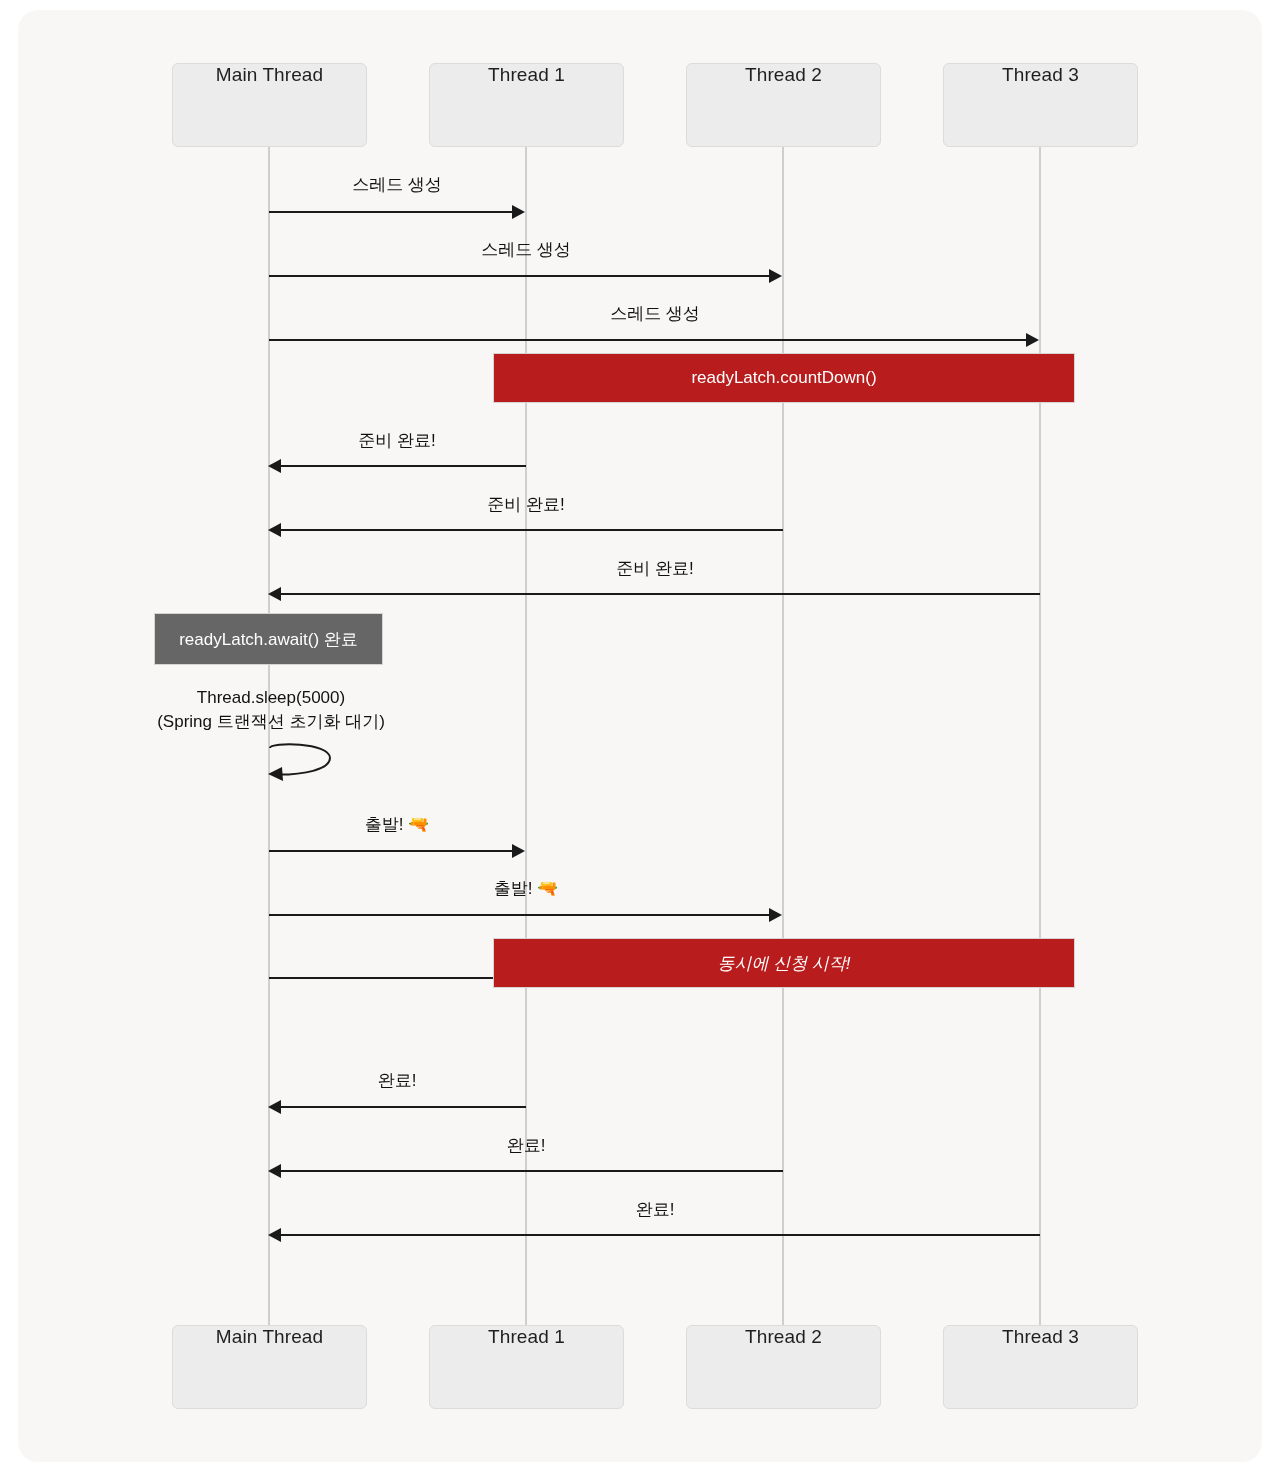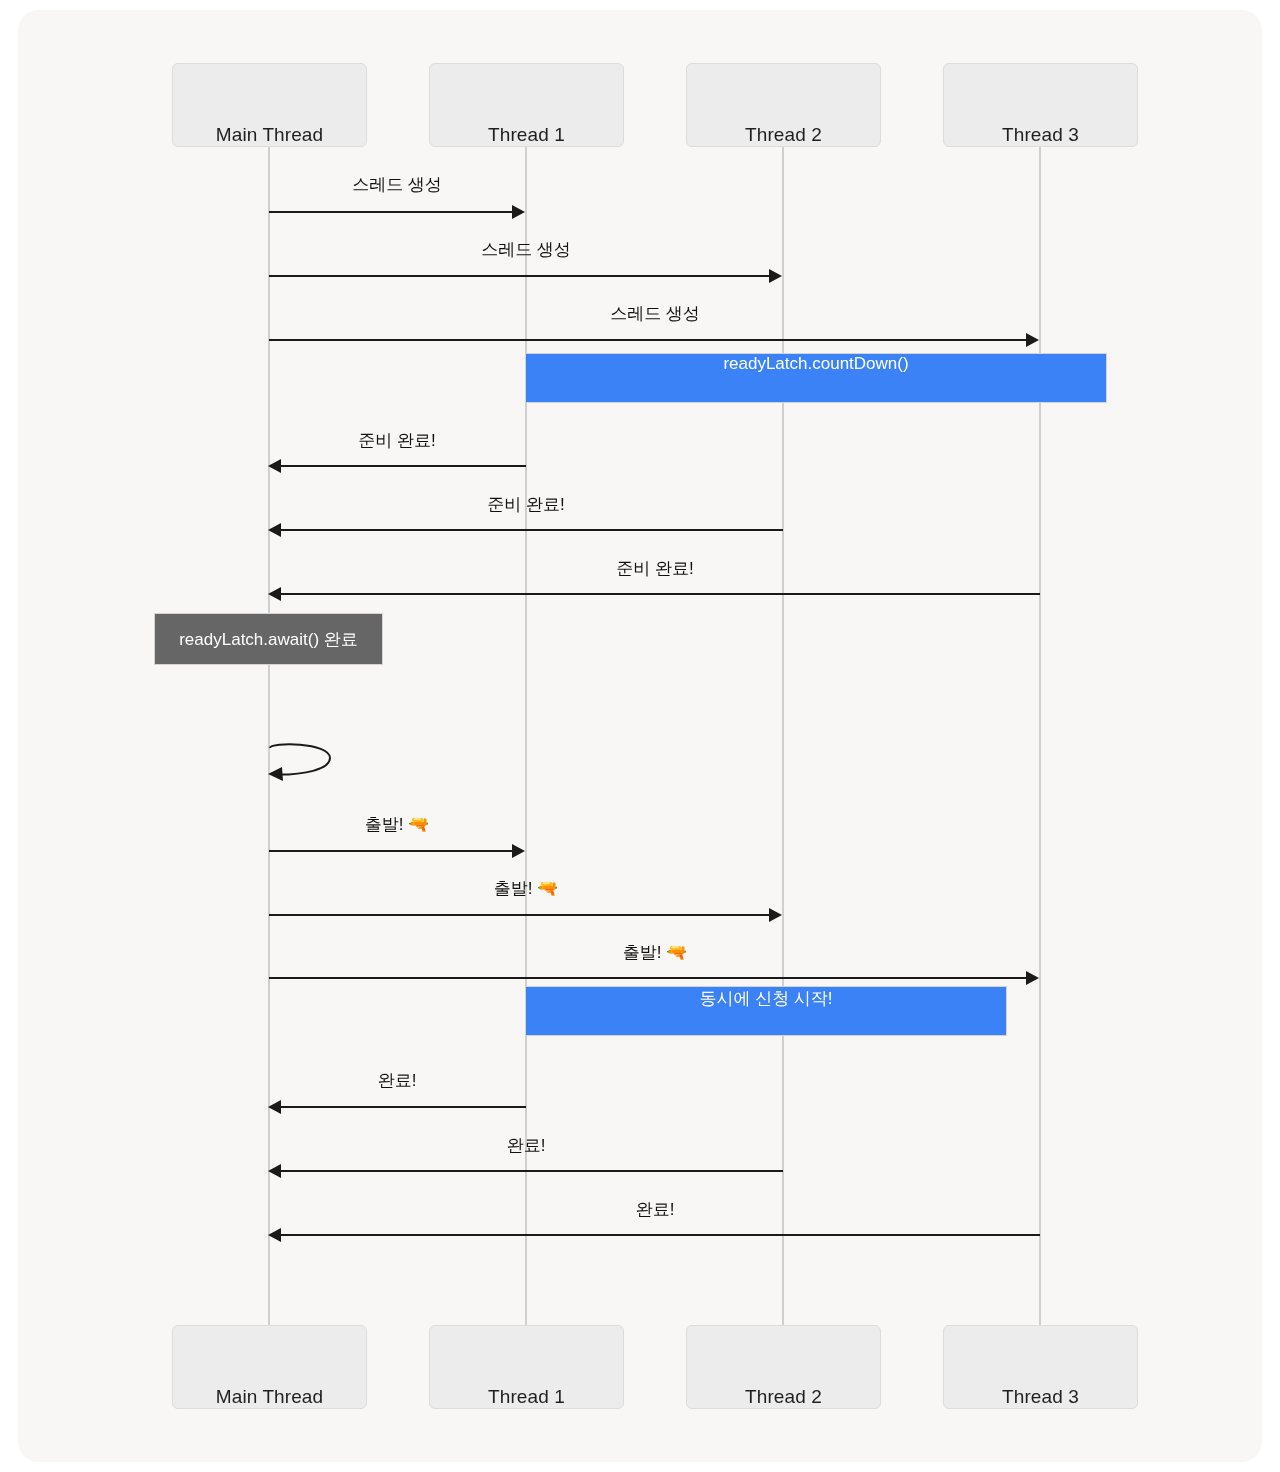--- a/index.html
+++ b/index.html
@@ -28,21 +28,21 @@
     left: 0; top: 0;
     width: 1280px; height: 1472px;
   }
   
   .participant {
     position: absolute;
     background: #ececec;
     border: 1px solid #dcdcdc;
     border-radius: 6px;
     display: flex;
-    align-items: flex-end;
+    align-items: flex-start;
     justify-content: center;
     font-size: 19px;
     color: #1f1f1f;
     letter-spacing: 0.1px;
   }
   
   .lifeline {
     position: absolute;
     width: 2px;
     background: #cfcfcf;
@@ -67,28 +67,28 @@
     position: absolute;
     width: 0; height: 0;
     border-top: 7px solid transparent;
     border-bottom: 7px solid transparent;
   }
   .arrow-head.right { border-left: 13px solid #1a1a1a; }
   .arrow-head.left  { border-right: 13px solid #1a1a1a; }
   
   .note-bar {
     position: absolute;
-    background: #3b82f6;
+    background: #b91c1c;
     border: 1px solid #d4d4d4;
     color: #ffffff;
     font-size: 17px;
     display: flex;
+    align-items: center;
     justify-content: center;
     white-space: nowrap;
-    margin-left: 32px;
   }
   .note-left {
     position: absolute;
     background: #666666;
     border: 1px solid #d4d4d4;
     color: #ffffff;
     font-size: 17px;
     display: flex;
     align-items: center;
     justify-content: center;
@@ -169,39 +169,43 @@
     <div class="arrow-head left" style="left:268px; top:523px;"></div>
 
     <div class="msg-label" style="left:655px; top:558px;">준비 완료!</div>
     <div class="arrow-line" style="left:280px; top:593px; width:760px;"></div>
     <div class="arrow-head left" style="left:268px; top:587px;"></div>
 
     <div class="note-left" style="left:154px; top:613px; width:229px; height:52px;">
       <span>readyLatch.await() 완료</span>
     </div>
 
+    <div class="self-note" style="left:271px; top:686px;">
+      <div>Thread.sleep(5000)</div>
+      <div>(Spring 트랜잭션 초기화 대기)</div>
+    </div>
 
     <svg class="loop-svg" style="left:262px; top:740px; width:90px; height:50px;" viewBox="0 0 90 50">
       <path d="M 8 8 C 8 2, 68 2, 68 18 C 68 33, 22 36, 16 34" fill="none" stroke="#1a1a1a" stroke-width="2"></path>
       <polygon points="20,27 6,34 21,41" fill="#1a1a1a"></polygon>
     </svg>
 
     <div class="msg-label" style="left:397px; top:814px;">출발! 🔫</div>
     <div class="arrow-line" style="left:269px; top:850px; width:245px;"></div>
     <div class="arrow-head right" style="left:512px; top:844px;"></div>
 
     <div class="msg-label" style="left:526px; top:878px;">출발! 🔫</div>
     <div class="arrow-line" style="left:269px; top:914px; width:502px;"></div>
     <div class="arrow-head right" style="left:769px; top:908px;"></div>
 
     <div class="msg-label" style="left:655px; top:942px;">출발! 🔫</div>
     <div class="arrow-line" style="left:269px; top:977px; width:759px;"></div>
     <div class="arrow-head right" style="left:1026px; top:971px;"></div>
 
-    <div class="note-bar" style="left:493px; top:986px; width:482px; height:50px;">
+    <div class="note-bar" style="left:493px; top:938px; width:582px; height:50px;font-style:italic;">
       <span>동시에 신청 시작!</span>
     </div>
 
     <div class="msg-label" style="left:397px; top:1070px;">완료!</div>
     <div class="arrow-line" style="left:280px; top:1106px; width:246px;"></div>
     <div class="arrow-head left" style="left:268px; top:1100px;"></div>
 
     <div class="msg-label" style="left:526px; top:1135px;">완료!</div>
     <div class="arrow-line" style="left:280px; top:1170px; width:503px;"></div>
     <div class="arrow-head left" style="left:268px; top:1164px;"></div>

